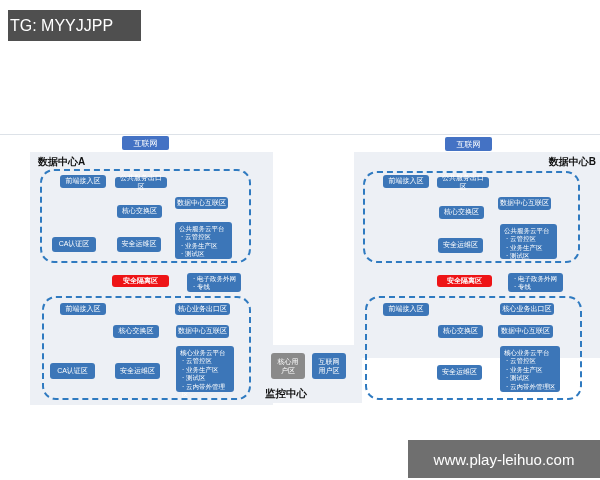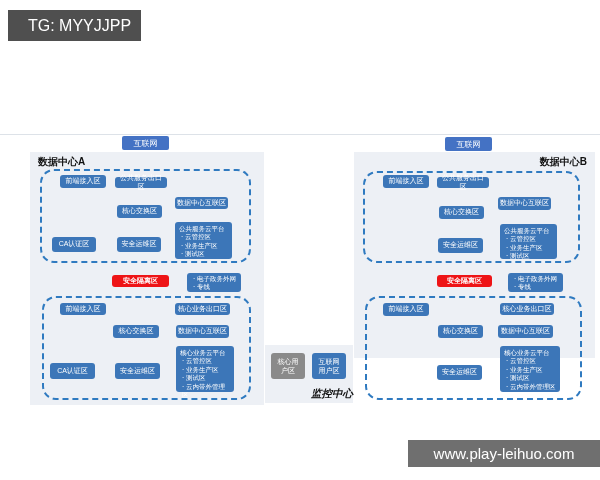--- a/index.html
+++ b/index.html
@@ -1,52 +1,52 @@
 <!DOCTYPE html>
 <html><head>
 <meta charset="utf-8">
 <style>
   html,body{margin:0;padding:0;background:#fff;}
   #stage{position:relative;width:600px;height:480px;background:#ffffff;overflow:hidden;
          font-family:"Liberation Sans","DejaVu Sans",sans-serif;}
 
   
   .tg-box{position:absolute;left:8px;top:10px;width:133px;height:31px;background:#4f4f4f;
-          color:#fff;font-size:16px;line-height:31px;padding-left:20px;box-sizing:border-box;}
-  .site-bar{position:absolute;left:408px;top:440px;width:192px;height:27px;background:#6f6f6f;
+          color:#fff;font-size:16px;line-height:31px;padding-left:2px;box-sizing:border-box;}
+  .site-bar{position:absolute;left:408px;top:440px;width:192px;height:38px;background:#6f6f6f;
             color:#fff;font-size:15px;display:flex;align-items:center;justify-content:center;}
 
   
   .slide-title{position:absolute;left:30px;top:84px;font-size:19px;font-weight:bold;color:#1d3a78;}
   .divider{position:absolute;left:0;top:134px;width:600px;height:1px;background:#dde2e8;}
 
   
   .inet-badge{position:absolute;width:47px;height:14px;background:#4472c4;border-radius:2px;
               color:#fff;font-size:8px;display:flex;align-items:center;justify-content:center;z-index:5;}
 
   
-  .panel{position:absolute;background:#edf0f5;}
+  .panel{position:absolute;background:#edf0f5;padding-left:9px;}
   .panel-label{position:absolute;font-size:10px;font-weight:bold;color:#111;}
   .dashed-zone{position:absolute;border:2px dashed #2f7ac0;border-radius:14px;box-sizing:border-box;}
 
   
   .zbox{position:absolute;background:#3c76b8;border-radius:3px;color:#fff;font-size:7px;
         display:flex;align-items:center;justify-content:center;text-align:center;line-height:1.2;
         box-sizing:border-box;padding:1px 2px;}
   .zbox.red{background:#ee1416;font-weight:bold;}
   .zbox.gray{background:#8a8a8a;}
   .cloud{position:absolute;background:#3c76b8;border-radius:3px;color:#fff;font-size:6.5px;
          box-sizing:border-box;padding:3px 4px;line-height:1.3;}
   .cloud .ttl{display:block;}
   .bullet-line{display:block;padding-left:2px;}
   .bullet-line::before{content:"·  ";}
 
   
-  .monitor-label{position:absolute;left:0;right:0;top:42px;text-align:right;
-                 font-size:10.5px;font-weight:bold;color:#111;font-style:italic;}
+  .monitor-label{position:absolute;left:0;right:0;top:42px;text-align:left;
+                 font-size:10.5px;font-weight:bold;color:#111;}
   .userbox{position:absolute;width:34px;height:26px;border-radius:3px;color:#fff;font-size:7px;
            display:flex;align-items:center;justify-content:center;text-align:center;line-height:1.3;
            box-sizing:border-box;padding:2px 4px;}
 </style>
 </head>
 <body>
 
 <div id="stage">
 
   <div class="tg-box">TG: MYYJJPP</div>

